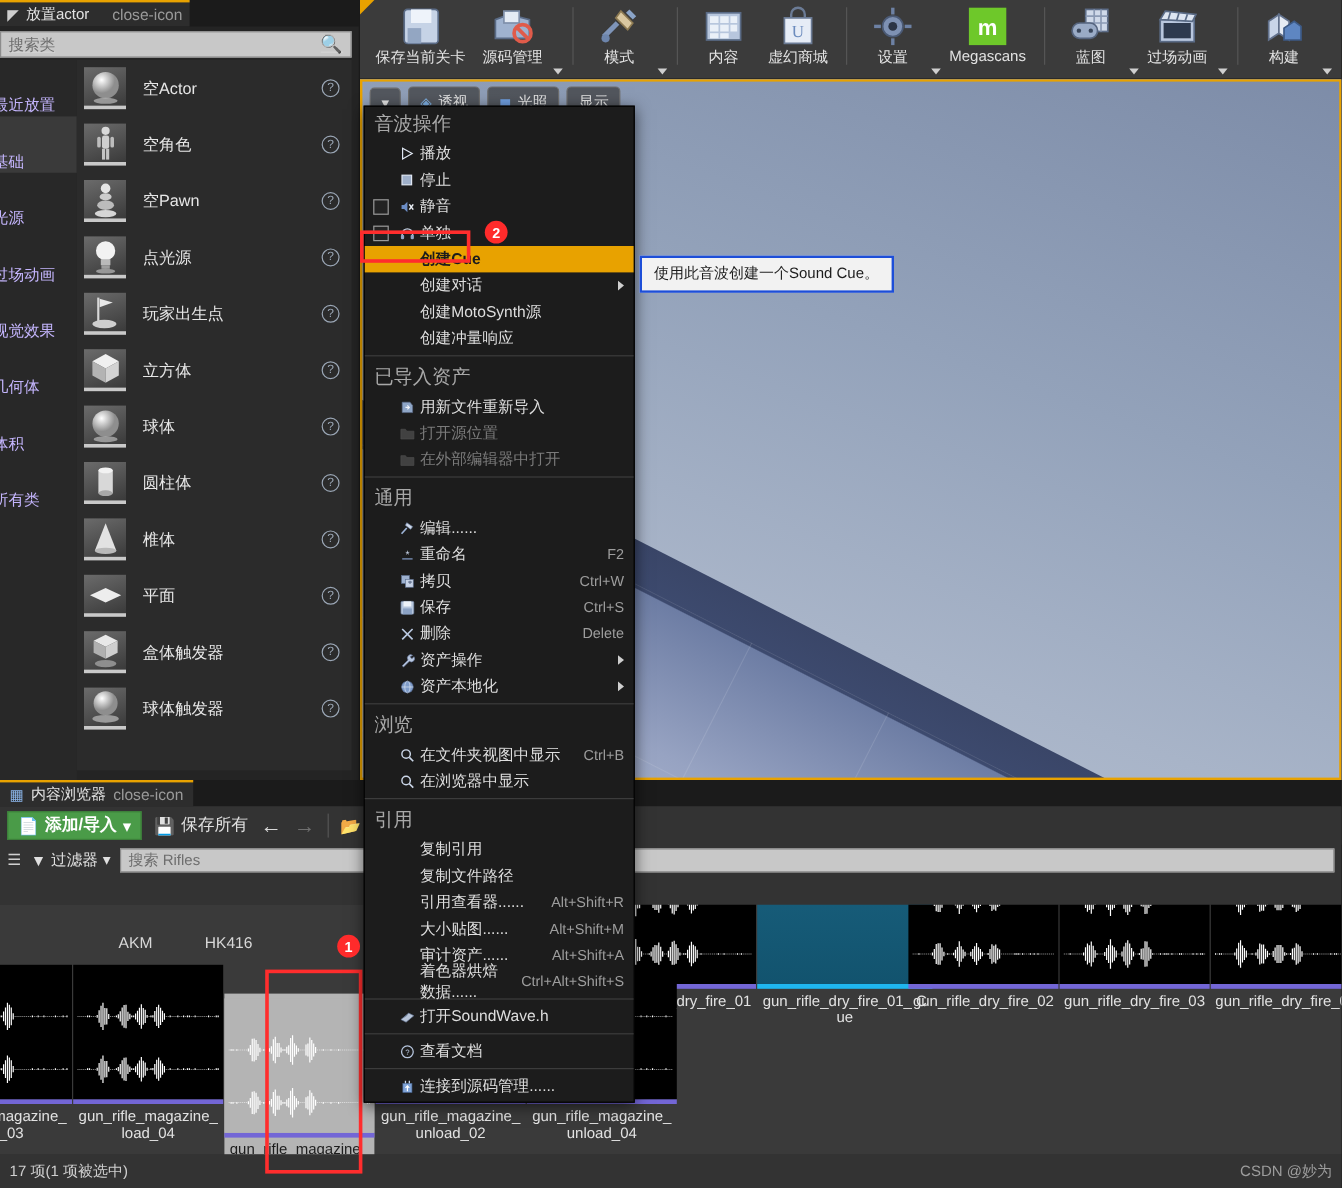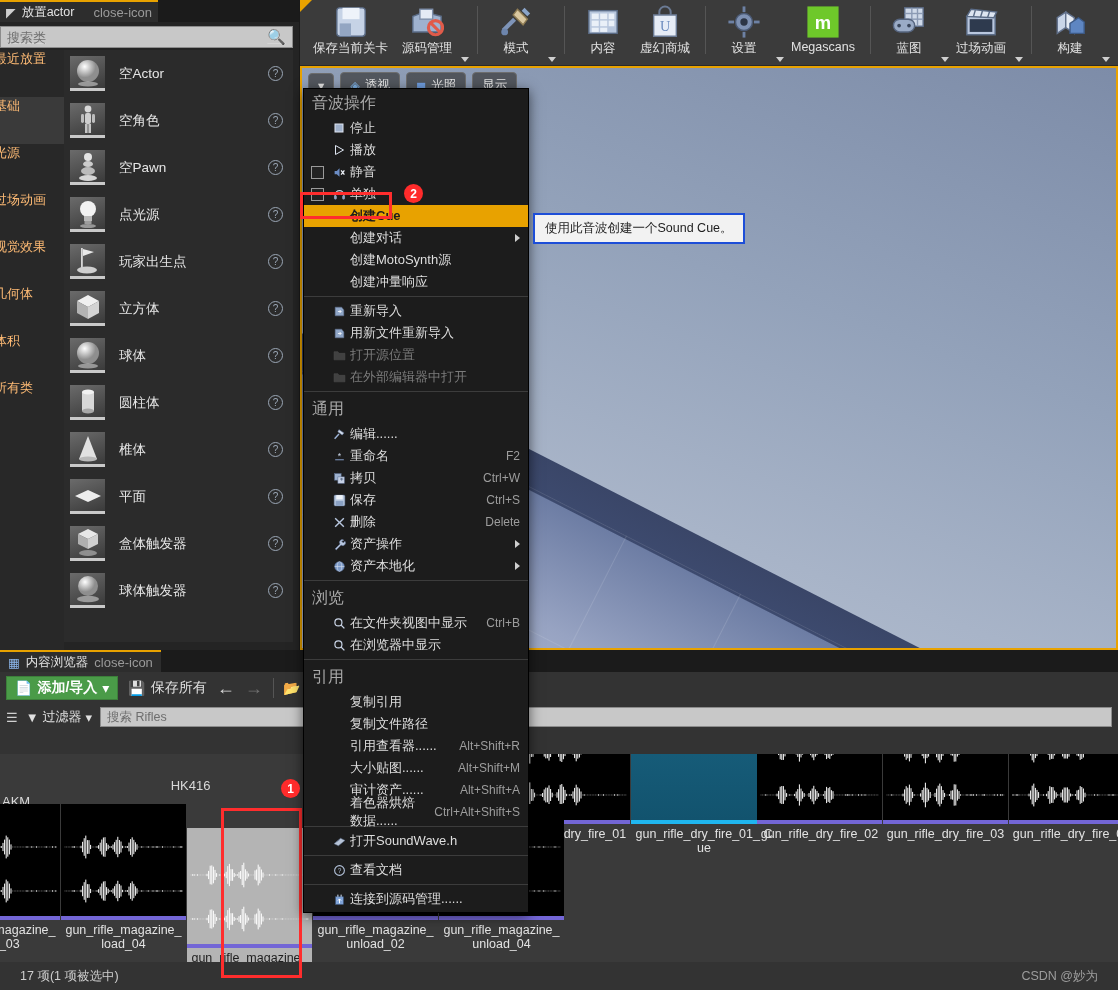--- a/index.html
+++ b/index.html
@@ -79,22 +79,22 @@
     display:flex; align-items:center; padding:0 6px; position:relative;text-decoration:underline;
   }
   #pp-search input{
     border:none; outline:none; background:transparent; width:100%;
     font-size:13px; color:#3a3a3a; font-family:inherit;
   }
   #pp-search input::placeholder{ color:#6e6e6e; }
   #pp-body{ position:absolute; left:0; top:50px; right:0; bottom:0; display:flex; }
   #pp-cats{ width:64px; background:#282828; padding-top:0; }
   .pp-cat{
-    height:47px; display:flex; align-items:flex-start; padding-left:4px; font-size:13px;
-    color:#fdba74; cursor:pointer; white-space:nowrap; overflow:hidden;
+    height:47px; display:flex; align-items:flex-end; padding-left:4px; font-size:13px;
+    color:#c4b5fd; cursor:pointer; white-space:nowrap; overflow:hidden;
   }
   .pp-cat.sel{ background:#3a3a3a; }
   #pp-list{ flex:1; background:#2b2b2b; margin:0 6px 8px 0; overflow:hidden; }
   .pp-item{
     height:47px; display:flex; align-items:center; gap:14px; padding:0 10px 0 6px; cursor:pointer;
   }
   .pp-thumb{
     width:35px;height:35px; background:linear-gradient(160deg,#6b6b6b,#3a3a3a);
     border-bottom:3px solid #c9c9c9; display:flex; align-items:center; justify-content:center;
     flex:0 0 auto;
@@ -151,22 +151,22 @@
   .cb-tile.cue .bar{ background:#1fb6ef; }
   .cb-tile .cap{
     margin-top:3px; text-align:center; font-size:12.5px; color:#e2e2e2; line-height:14px;
     word-break:break-all; padding:0 2px;
   }
   .cb-tile.sel .art, .cb-tile.sel .capwrap{ background:#b4b4b4; }
   .cb-tile.sel{ background:#b4b4b4;margin-top:24px; }
   .cb-tile.sel .cap{ color:#1d1d1d; }
   .wf{ position:absolute; left:0; right:0; }
   #cb-status{
-    position:absolute; left:0; bottom:0; right:12px; height:28px; background:#333;
-    display:flex; align-items:center; padding:0 8px; font-size:12.5px; color:#cfcfcf;margin-left:12px;
+    position:absolute; left:0; bottom:0; right:0; height:28px; background:#333;
+    display:flex; align-items:center; padding:0 8px; font-size:12.5px; color:#cfcfcf;
   }
   #cb-watermark{ margin-left:auto; color:#9c9c9c; font-size:12.5px; }
 
   
   #ctxmenu{
     position:absolute; left:303px; top:88px; width:226px; background:#1c1c1c;
     border:1px solid #000; z-index:60; padding-bottom:2px;
     box-shadow:0 3px 12px rgba(0,0,0,.6);
   }
   .cm-head{ font-size:16px; color:#a8a8a8; padding:4px 8px 3px 8px; }
@@ -605,33 +605,33 @@
       </div>
   </div>
 </div>
 
 <div id="ctxmenu">
     <div class="cm-head">音波操作</div>
     <div class="cm-item">
       <span style="width: 24px; flex: 0 0 auto;"></span>
       <span class="cm-ico">
         <svg width="12" height="12" viewBox="0 0 24 24">
+          <path d="M5 3 L21 12 L5 21 Z" fill="none" stroke="#dfe6f2" stroke-width="2"></path>
+        </svg>
+      </span>
+      <span class="cm-lbl">播放</span>
+    </div>
+    <div class="cm-item">
+      <span style="width: 24px; flex: 0 0 auto;"></span>
+      <span class="cm-ico">
+        <svg width="12" height="12" viewBox="0 0 24 24">
           <rect x="4" y="4" width="16" height="16" fill="#9fb0ca" stroke="#dfe6f2" stroke-width="2"></rect>
         </svg>
       </span>
       <span class="cm-lbl">停止</span>
-    </div>
-    <div class="cm-item">
-      <span style="width: 24px; flex: 0 0 auto;"></span>
-      <span class="cm-ico">
-        <svg width="12" height="12" viewBox="0 0 24 24">
-          <path d="M5 3 L21 12 L5 21 Z" fill="none" stroke="#dfe6f2" stroke-width="2"></path>
-        </svg>
-      </span>
-      <span class="cm-lbl">播放</span>
     </div>
     <div class="cm-item">
       <span class="cm-chk"></span>
       <span class="cm-ico">
         <svg width="13" height="13" viewBox="0 0 24 24">
           <path d="M3 9 h4 l5 -5 v16 l-5 -5 h-4 z" fill="#6b8cc4"></path>
           <path d="M15 8 L21 16 M21 8 L15 16" stroke="#eef2f9" stroke-width="2.4"></path>
         </svg>
       </span>
       <span class="cm-lbl">静音</span>
@@ -662,30 +662,21 @@
       <span style="width: 24px; flex: 0 0 auto;"></span>
       <span class="cm-ico"></span>
       <span class="cm-lbl">创建MotoSynth源</span>
     </div>
     <div class="cm-item">
       <span style="width: 24px; flex: 0 0 auto;"></span>
       <span class="cm-ico"></span>
       <span class="cm-lbl">创建冲量响应</span>
     </div>
     <div class="cm-sep"></div>
-    <div class="cm-item">
-      <span style="width: 24px; flex: 0 0 auto;"></span>
-      <span class="cm-ico">
-        <svg width="13" height="13" viewBox="0 0 24 24">
-          <path d="M4 4 L16 4 L20 9 L20 20 L4 20 Z" fill="#8fa6c7" stroke="#5d6e8c"></path>
-          <path d="M9 12 L15 12 M12 9 L15 12 L12 15" stroke="#eef2f9" stroke-width="1.8" fill="none"></path>
-        </svg>
-      </span>
-      <span class="cm-lbl">重新导入</span>
-    </div>
+    <div class="cm-head">已导入资产</div>
     <div class="cm-item">
       <span style="width: 24px; flex: 0 0 auto;"></span>
       <span class="cm-ico">
         <svg width="13" height="13" viewBox="0 0 24 24">
           <path d="M4 4 L16 4 L20 9 L20 20 L4 20 Z" fill="#8fa6c7" stroke="#5d6e8c"></path>
           <path d="M9 12 L15 12 M12 9 L15 12 L12 15" stroke="#eef2f9" stroke-width="1.8" fill="none"></path>
         </svg>
       </span>
       <span class="cm-lbl">用新文件重新导入</span>
     </div>
@@ -923,21 +914,21 @@
       <span>▼</span>
       <span>过滤器</span>
       <span>▾</span>
     </div>
     <div id="cb-search">
       <input type="text" placeholder="搜索 Rifles" style="">
     </div>
   </div>
 
   <div id="cb-grid">
-      <div style="position: absolute; left: 2px; top: 40px; width: 125px; text-align: left; font-size: 13px; color: rgb(216, 216, 216);">AKM</div>
+      <div style="position: absolute; left: 2px; top: 24px; width: 125px; text-align: right; font-size: 13px; color: rgb(216, 216, 216);">AKM</div>
       <div style="position: absolute; left: 128px; top: 24px; width: 125px; text-align: center; font-size: 13px; color: rgb(216, 216, 216);">HK416</div>
       <div class="cb-tile" style="left: 505px; top: -46px; width: 125px;">
         <div class="art">
           <div class="wf" style="top:28px"><svg width="125" height="30" viewBox="0 0 125 30">
               <line x1="4.0" y1="14.8" x2="4.0" y2="15.2" stroke="#ffffff" stroke-width="1"></line>
               <line x1="5.6" y1="14.3" x2="5.6" y2="15.7" stroke="#ffffff" stroke-width="1"></line>
               <line x1="7.2" y1="14.8" x2="7.2" y2="15.2" stroke="#ffffff" stroke-width="1"></line>
               <line x1="8.8" y1="14.8" x2="8.8" y2="15.2" stroke="#ffffff" stroke-width="1"></line>
               <line x1="10.4" y1="14.8" x2="10.4" y2="15.2" stroke="#ffffff" stroke-width="1"></line>
               <line x1="12.0" y1="14.8" x2="12.0" y2="15.2" stroke="#ffffff" stroke-width="1"></line>

